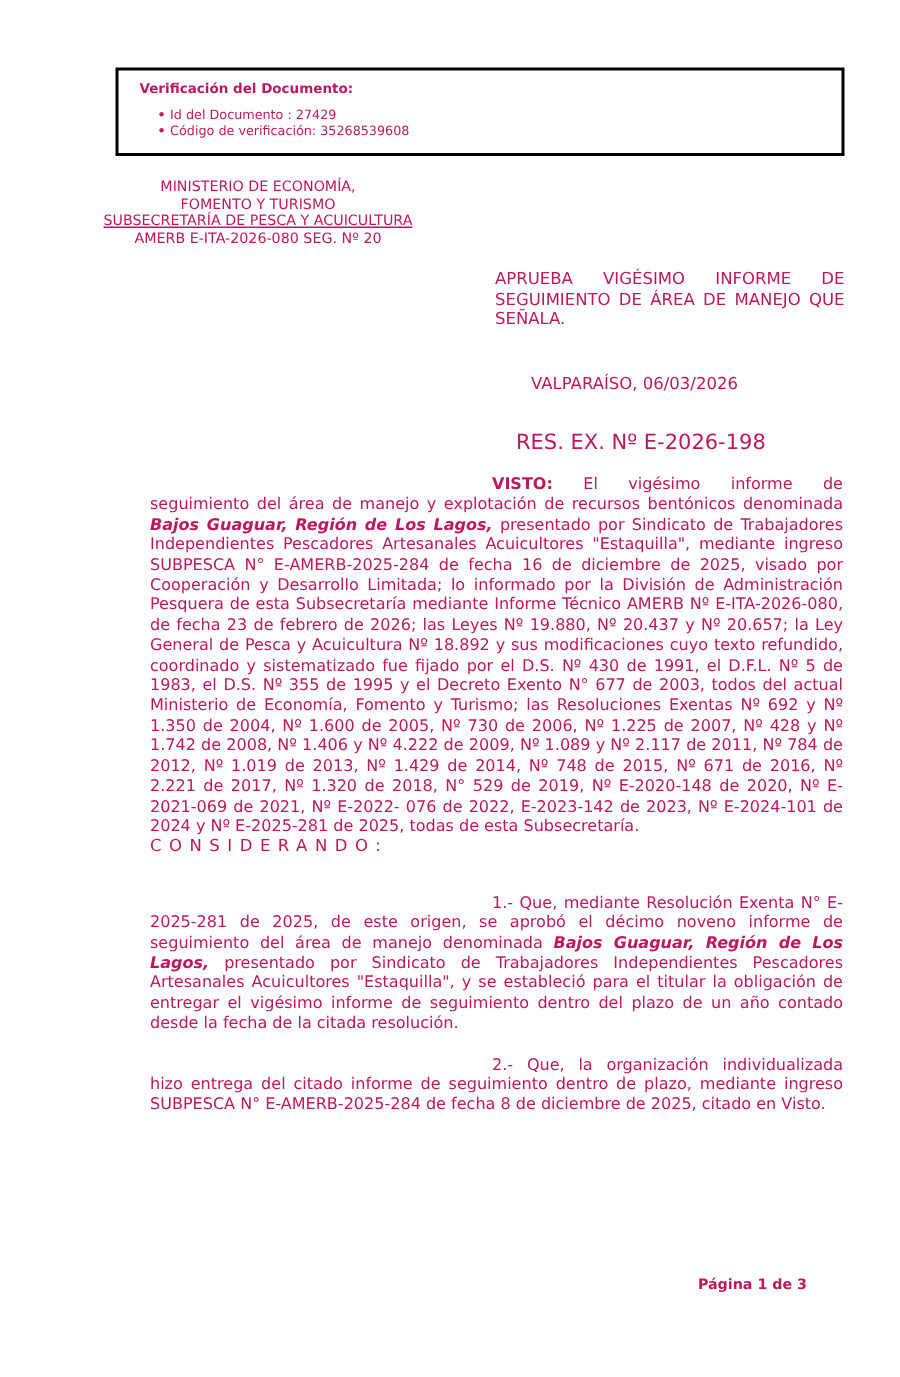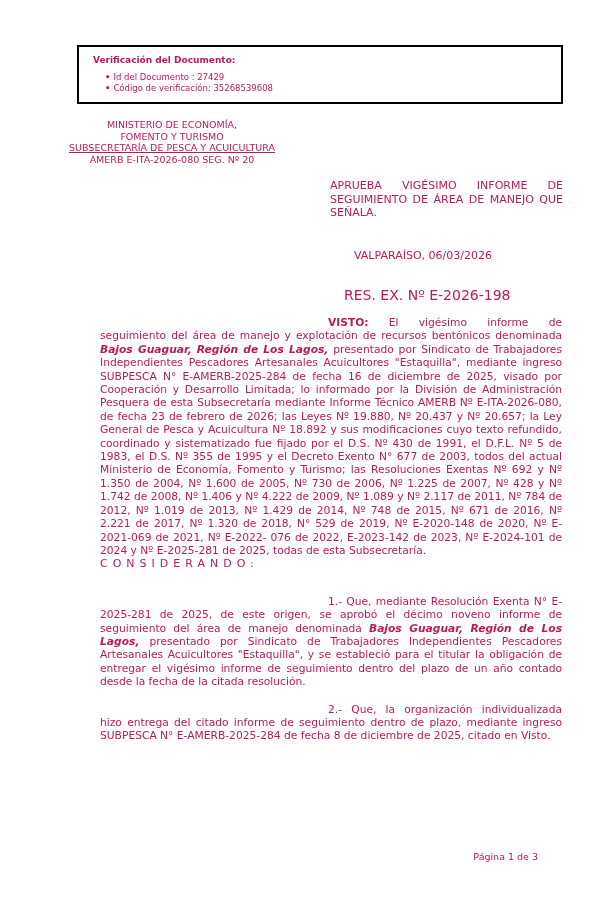--- a/index.html
+++ b/index.html
@@ -87,21 +87,21 @@
   }
   .par-item1 { margin-top: 24px !important; }
   .par-item2 { margin-top: 14px !important; }
   
   .footer {
     position: absolute;
     left: 0; top: 851px;
     width: 538px;
     text-align: right;
     font-size: 9.5px;
-    font-weight: normal;
+    font-weight: bold;
   }
 </style>
 </head>
 <body>
 
 <div class="page">
 
   <div class="verify-box">
     <p class="verify-title">Verificación del Documento:</p>
     <ul class="verify-list">

